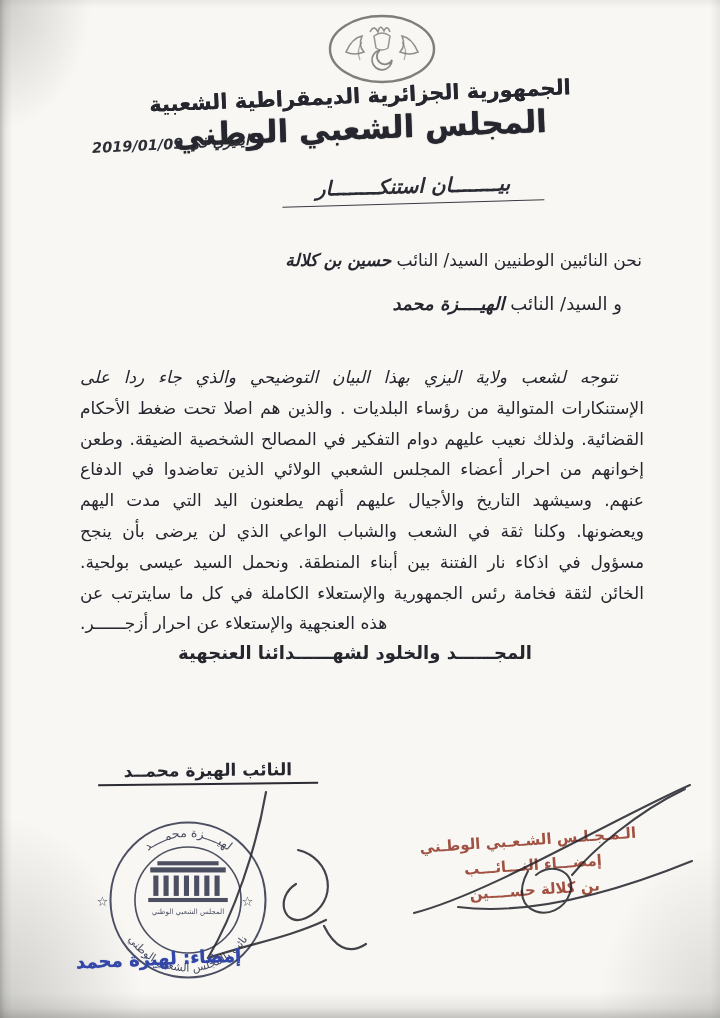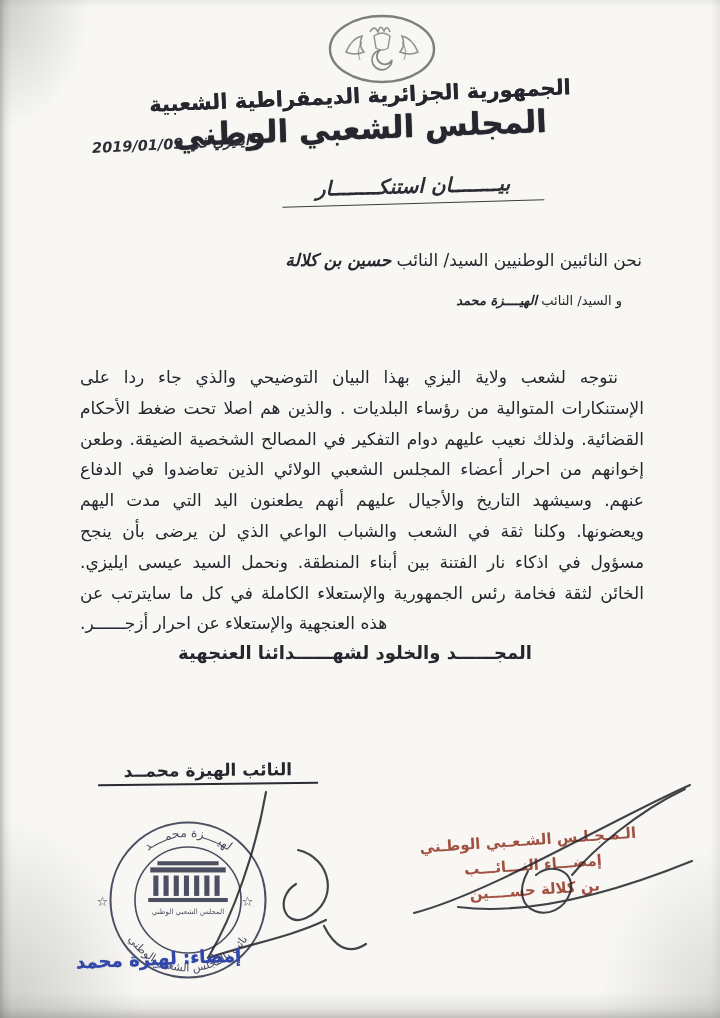--- a/index.html
+++ b/index.html
@@ -29,26 +29,26 @@
     text-shadow:0 0 1px #1e1e26;}
   .dateline{top:136px;left:92px;font-size:14.5px;font-style:italic;font-weight:bold;
     transform:rotate(-3deg);white-space:nowrap;color:#2d2d36;}
   
   .title{top:174px;left:282px;width:262px;text-align:center;font-size:20px;
     font-style:italic;font-weight:bold;color:#2b2b34;
     border-bottom:1.6px solid #3a3a42;padding-bottom:5px;
     transform:rotate(-1.6deg);white-space:nowrap;}
   
   .intro1{top:250px;right:78px;font-size:17px;white-space:nowrap;}
-  .intro2{top:293px;right:98px;font-size:13px;white-space:nowrap;}
+  .intro2{top:293px;right:98px;font-size:18px;white-space:nowrap;}
   .bname{font-weight:bold;font-style:italic;}
   
   .body{top:362px;right:76px;left:80px;font-size:17px;line-height:30.8px;}
   .jline{text-align:justify;text-align-last:justify;}
-  .jfirst{padding-right:26px;}
+  .jfirst{padding-right:26px;font-style:italic;}
   .jlast{text-align:left;}
   .closing{top:642px;left:140px;width:430px;text-align:center;
     font-size:18px;font-weight:bold;white-space:nowrap;}
   
   .sig-head{font-size:17px;font-weight:bold;text-align:center;
     border-bottom:2px solid #2b2b33;padding-bottom:3px;white-space:nowrap;}
   .sig-head-right{top:760px;right:12px;width:296px;}
   .sig-head-left{top:760px;left:98px;width:220px;transform:rotate(-.6deg);}
   
   .red-stamp{top:828px;right:82px;width:210px;text-align:center;
@@ -89,21 +89,21 @@
   <div class="abs intro1"><span>نحن النائبين الوطنيين السيد/ النائب </span><span class="bname">حسين بن كلالة</span></div>
   <div class="abs intro2"><span>و السيد/ النائب </span><span class="bname">الهيــــزة محمد</span></div>
 
   <div class="abs body">
     <div class="jline jfirst">نتوجه لشعب ولاية اليزي بهذا البيان التوضيحي والذي جاء ردا على</div>
     <div class="jline">الإستنكارات المتوالية من رؤساء البلديات . والذين هم اصلا تحت ضغط الأحكام</div>
     <div class="jline">القضائية. ولذلك نعيب عليهم دوام التفكير في المصالح الشخصية الضيقة. وطعن</div>
     <div class="jline">إخوانهم من احرار أعضاء المجلس الشعبي الولائي الذين تعاضدوا في الدفاع</div>
     <div class="jline">عنهم. وسيشهد التاريخ والأجيال عليهم أنهم يطعنون اليد التي مدت اليهم</div>
     <div class="jline">ويعضونها. وكلنا ثقة في الشعب والشباب الواعي الذي لن يرضى بأن ينجح</div>
-    <div class="jline">مسؤول في اذكاء نار الفتنة بين أبناء المنطقة. ونحمل السيد عيسى ايليزي.</div>
+    <div class="jline">مسؤول في اذكاء نار الفتنة بين أبناء المنطقة. ونحمل السيد عيسى بولحية.</div>
     <div class="jline">الخائن لثقة فخامة رئس الجمهورية والإستعلاء الكاملة في كل ما سايترتب عن</div>
     <div class="jlast">هذه العنجهية والإستعلاء عن احرار أزجــــــر.</div>
   </div>
 
   <div class="abs closing">المجــــــد والخلود لشهــــــدائنا العنجهية</div>
 
   <div class="abs sig-head sig-head-left">النائب الهيزة محمــد</div>
 
   <div class="abs red-stamp">
     <div>الـمـجـلـس الشـعـبي الوطـني</div>

